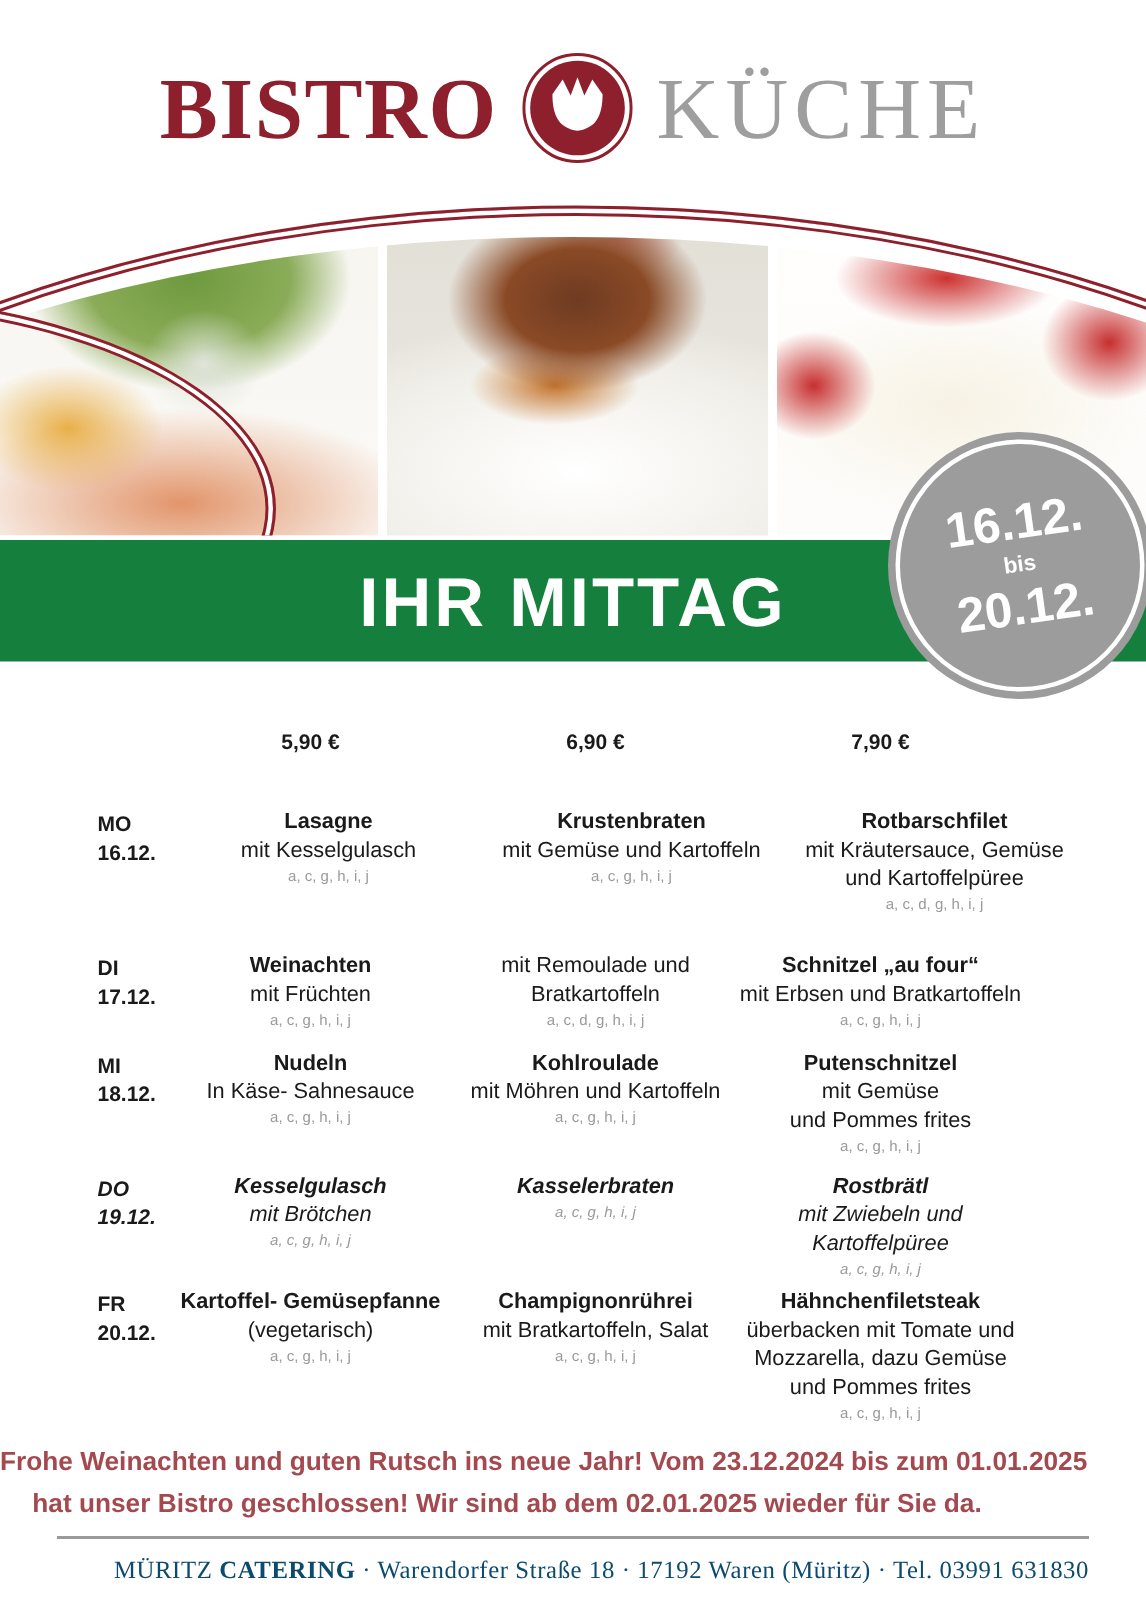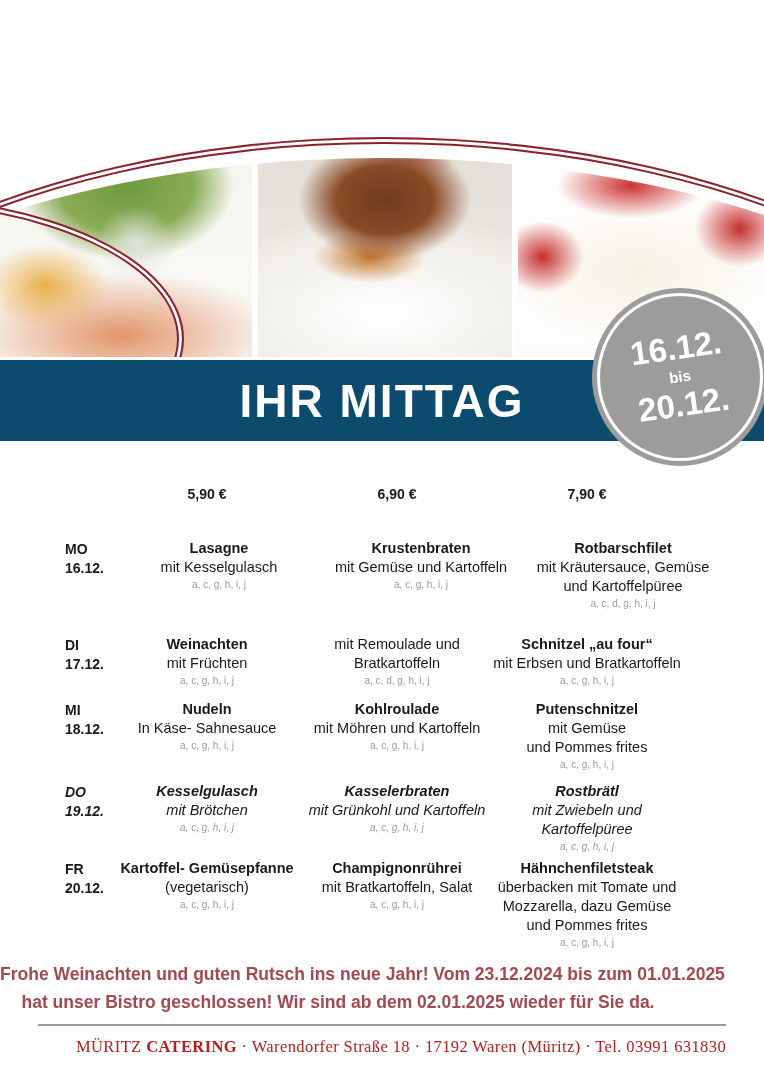--- a/index.html
+++ b/index.html
@@ -38,21 +38,21 @@
      radial-gradient(55px 48px at 10% 72%, #c62f2f 0%, rgba(198,47,47,0) 75%),
      radial-gradient(60px 52px at 90% 64%, #c62f2f 0%, rgba(198,47,47,0) 75%),
      radial-gradient(160px 85px at 48% 76%, #f7f2e4 0%, rgba(247,242,228,0) 85%),
      linear-gradient(#ffffff, #fdfcfa);}
   .arc{position:absolute;border-radius:50%;border:2px solid #8E1F2C;
        box-shadow:inset 0 0 0 3px #ffffff, inset 0 0 0 5px #8E1F2C;background:transparent;}
   .arc-main{left:-318px;top:137px;width:1400px;height:778px;}
   .arc-stub{left:-420px;top:196px;width:600px;height:282px;}
 
   
-  .banner{position:absolute;top:360px;left:0;width:764px;height:81px;background:#0c4a6e;
+  .banner{position:absolute;top:360px;left:0;width:764px;height:81px;background:#15803d;
           display:flex;align-items:center;justify-content:center;z-index:5;}
   .banner-title{color:#ffffff;font-size:46px;font-weight:700;letter-spacing:2px;}
 
   
   .badge{position:absolute;left:592px;top:288px;width:176px;height:178px;border-radius:50%;
          background:#9C9C9C;z-index:10;}
   .badge::after{content:"";position:absolute;inset:5px;border:3px solid #ffffff;border-radius:50%;}
   .badge-inner{position:absolute;inset:0;display:flex;flex-direction:column;align-items:center;
                justify-content:center;transform:rotate(-8deg);color:#ffffff;line-height:1.05;}
   .badge-date{font-size:33px;font-weight:700;}
@@ -73,39 +73,51 @@
   .item-allergens{font-size:10px;line-height:15px;color:#9A9A9A;}
 
   
   .notice{position:absolute;top:960px;left:0;width:676px;text-align:center;color:#A4494F;
           font-weight:700;font-size:17.5px;line-height:28px;z-index:2;}
   .notice div{white-space:nowrap;}
 
   
   .footer{position:absolute;bottom:0;left:0;width:764px;height:56px;z-index:2;}
   .footer-rule{border-top:2px solid #9a9a9a;margin:0 38px;}
-  .footer-text{margin-top:11px;text-align:center;color:#b91c1c;font-size:16.5px;
+  .footer-text{margin-top:11px;text-align:center;color:#0c4a6e;font-size:16.5px;
                font-family:"Liberation Serif",serif;letter-spacing:0.4px;white-space:nowrap;margin-left:38px;}
   .footer-text .bold{font-weight:700;}
 </style>
 </head>
 <body>
 
 <div class="page">
 
   <div class="hero">
     <div class="photo-strip">
       <div class="photo photo-1"></div>
       <div class="photo photo-2"></div>
       <div class="photo photo-3"></div>
     </div>
     <div class="arc arc-main"></div>
     <div class="arc arc-stub"></div>
   </div>
 
+  <div class="header">
+    <span class="brand-left">BISTRO</span>
+    <span class="logo-circle">
+      <svg viewBox="0 0 100 100" width="76" height="76" aria-hidden="true">
+        <circle cx="50" cy="50" r="47" fill="none" stroke="#8E1F2C" stroke-width="2.6"></circle>
+        <circle cx="50" cy="50" r="41.5" fill="#8E1F2C"></circle>
+        <path d="M28 38 L37 25 L44 39 L50 23 L56 39 L63 25 L72 38
+                 C72 57 66 68 50 70 C34 68 28 57 28 38 Z" fill="#ffffff"></path>
+      </svg>
+    </span>
+    <span class="brand-right">KÜCHE</span>
+  </div>
 
   <div class="banner">
     <span class="banner-title">IHR MITTAG</span>
   </div>
 
   <div class="badge">
     <div class="badge-inner">
       <span class="badge-date">16.12.</span>
       <span class="badge-bis">bis</span>
       <span class="badge-date">20.12.</span>
@@ -194,21 +206,20 @@
         <span class="day">DO</span>
         <span class="date">19.12.</span>
       </div>
       <div class="item">
         <div class="item-name">Kesselgulasch</div>
         <div class="item-desc">mit Brötchen</div>
         <div class="item-allergens">a, c, g, h, i, j</div>
       </div>
       <div class="item">
         <div class="item-name">Kasselerbraten</div>
-        <div class="item-desc">mit Grünkohl und Kartoffeln</div>
         <div class="item-allergens">a, c, g, h, i, j</div>
       </div>
       <div class="item">
         <div class="item-name">Rostbrätl</div>
         <div class="item-desc">mit Zwiebeln und
 Kartoffelpüree</div>
         <div class="item-allergens">a, c, g, h, i, j</div>
       </div>
     </div>
 

